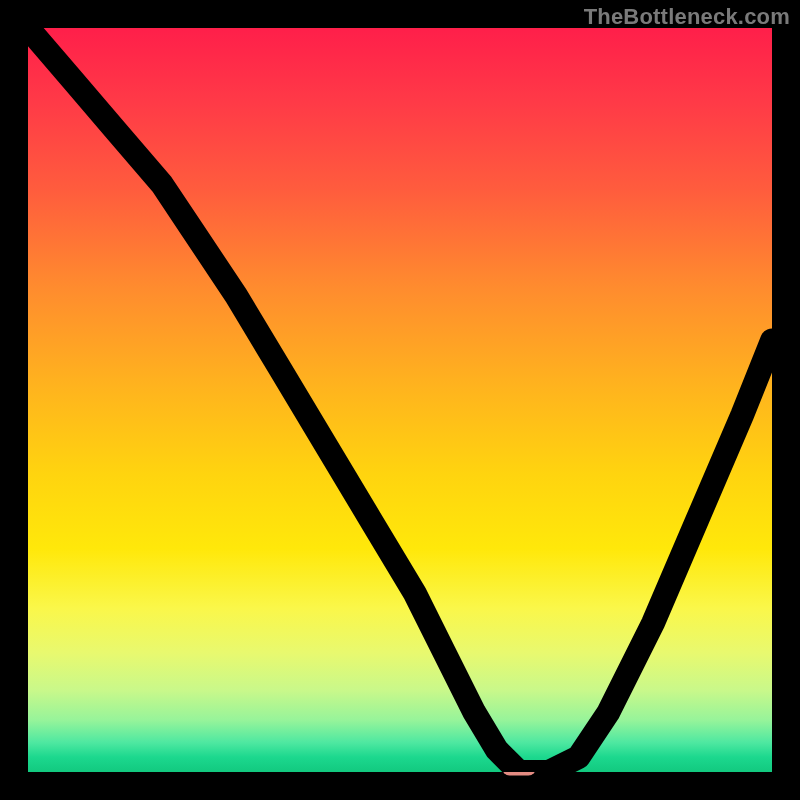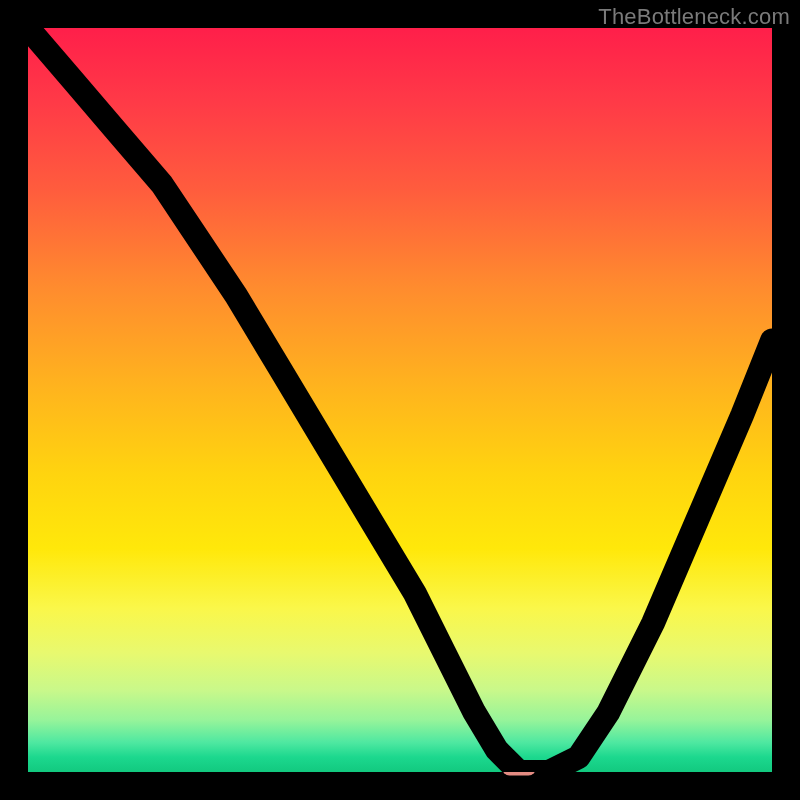--- a/index.html
+++ b/index.html
@@ -16,21 +16,21 @@
     width: 800px;
     height: 800px;
     background: #000;
   }
   .watermark {
     position: absolute;
     top: 4px;
     right: 10px;
     color: #7a7a7a;
     font-size: 22px;
-    font-weight: 400;
+    font-weight: 700;
     letter-spacing: 0.2px;
     user-select: none;
   }
   .plot-area {
     position: absolute;
     left: 28px;
     right: 28px;
     top: 28px;
     bottom: 28px;
   }

